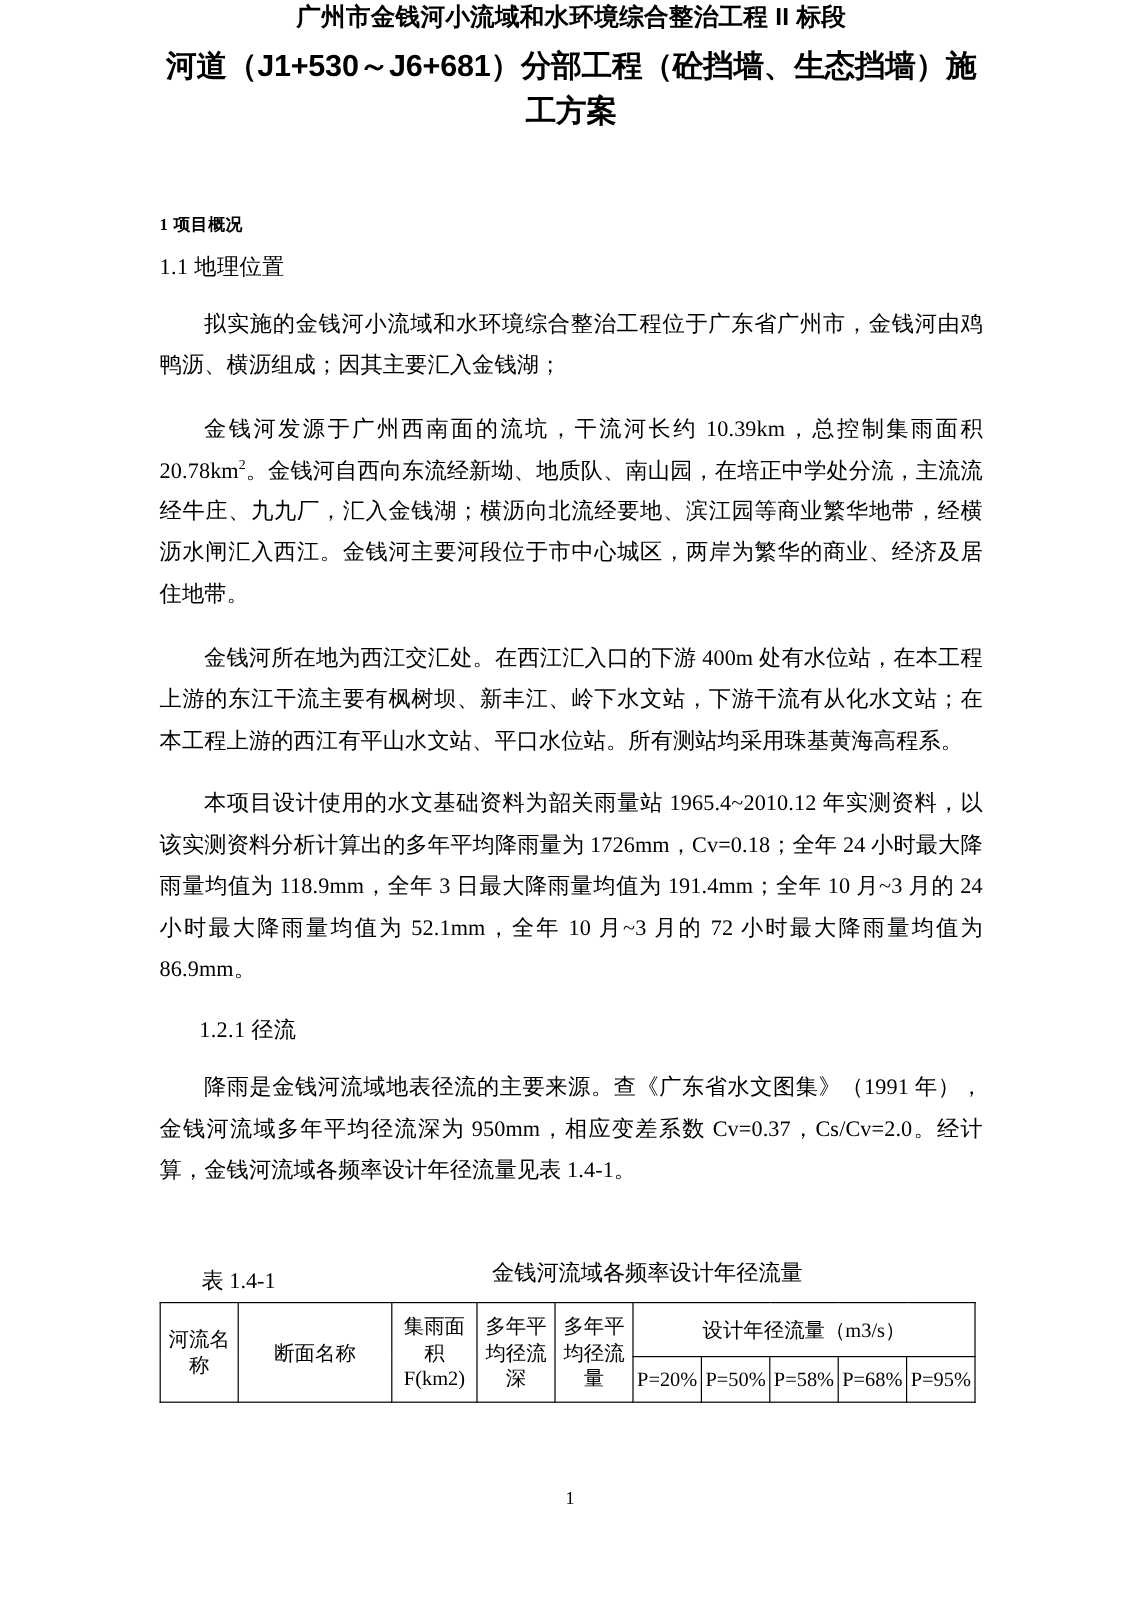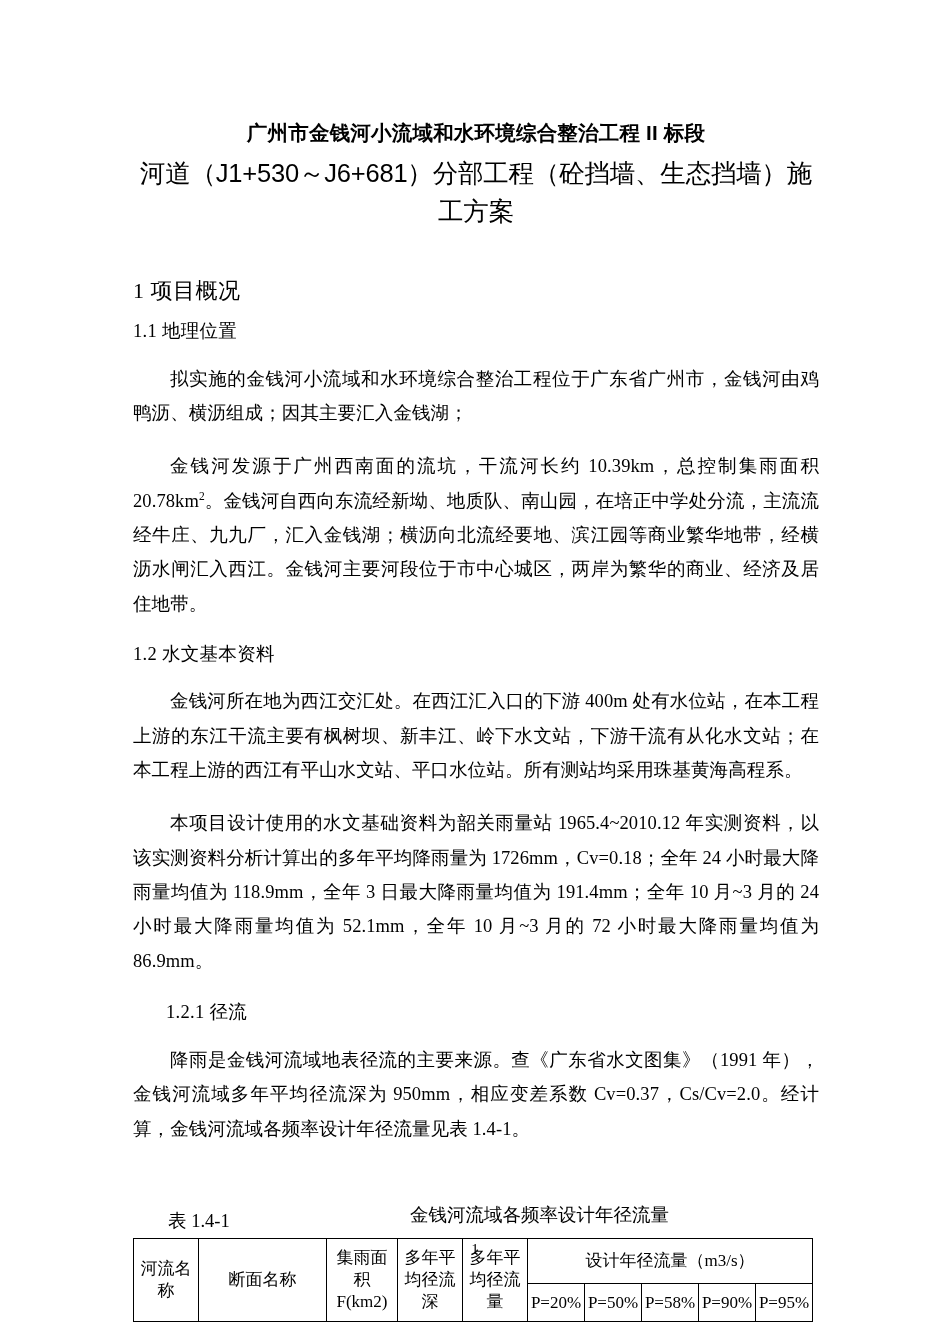--- a/index.html
+++ b/index.html
@@ -26,46 +26,45 @@
 
   .content {
     position: absolute;
     left: 133px;
     top: 0;
     width: 686px;
   }
 
   
   .title-block {
-    padding-top: 118px;
   }
   .title-line-1 {
     font-family: "Liberation Sans", "DejaVu Sans", sans-serif;
     font-size: 20.5px;
     font-weight: bold;
     text-align: center;
     letter-spacing: 0.2px;
     line-height: 1.45;
     white-space: nowrap;
   }
   .title-line-2 {
     font-family: "Liberation Sans", "DejaVu Sans", sans-serif;
     font-size: 25.5px;
-    font-weight: normal;
+    font-weight: bold;
     text-align: center;
     line-height: 1.5;
     margin-top: 6px;
     letter-spacing: -0.2px;
   }
 
   
   .h1 {
-    font-size: 22px;
-    font-weight: normal;
-    margin-top: 44px;
+    font-size: 14px;
+    font-weight: bold;
+    margin-top: 66px;
     line-height: 1.5;
     letter-spacing: 0.5px;
   }
   .h2 {
     font-size: 18.5px;
     font-weight: normal;
     margin-top: 10px;
     line-height: 1.55;
     letter-spacing: 0.3px;
   }
@@ -165,21 +164,20 @@
     </div>
 
     <div class="h1">1 项目概况</div>
 
     <div class="h2">1.1 地理位置</div>
 
     <p class="para">拟实施的金钱河小流域和水环境综合整治工程位于广东省广州市，金钱河由鸡鸭沥、横沥组成；因其主要汇入金钱湖；</p>
 
     <p class="para tight"><span>金钱河发源于广州西南面的流坑，干流河长约 10.39km，总控制集雨面积 20.78km</span><sup class="km2">2</sup><span>。金钱河自西向东流经新坳、地质队、南山园，在培正中学处分流，主流流经牛庄、九九厂，汇入金钱湖；横沥向北流经要地、滨江园等商业繁华地带，经横沥水闸汇入西江。金钱河主要河段位于市中心城区，两岸为繁华的商业、经济及居住地带。</span></p>
 
-    <div class="h2">1.2 水文基本资料</div>
 
     <p class="para">金钱河所在地为西江交汇处。在西江汇入口的下游 400m 处有水位站，在本工程上游的东江干流主要有枫树坝、新丰江、岭下水文站，下游干流有从化水文站；在本工程上游的西江有平山水文站、平口水位站。所有测站均采用珠基黄海高程系。</p>
 
     <p class="para tight">本项目设计使用的水文基础资料为韶关雨量站 1965.4~2010.12 年实测资料，以该实测资料分析计算出的多年平均降雨量为 1726mm，Cv=0.18；全年 24 小时最大降雨量均值为 118.9mm，全年 3 日最大降雨量均值为 191.4mm；全年 10 月~3 月的 24 小时最大降雨量均值为 52.1mm，全年 10 月~3 月的 72 小时最大降雨量均值为 86.9mm。</p>
 
     <div class="h3">1.2.1 径流</div>
 
     <p class="para">降雨是金钱河流域地表径流的主要来源。查《广东省水文图集》（1991 年），金钱河流域多年平均径流深为 950mm，相应变差系数 Cv=0.37，Cs/Cv=2.0。经计算，金钱河流域各频率设计年径流量见表 1.4-1。</p>
 
     <div class="table-caption">
@@ -206,21 +204,21 @@
             <div>多年平</div>
             <div>均径流</div>
             <div>量</div>
           </td>
           <td class="group-head" colspan="5">设计年径流量（m3/s）</td>
         </tr>
         <tr>
           <td class="c-p">P=20%</td>
           <td class="c-p">P=50%</td>
           <td class="c-p">P=58%</td>
-          <td class="c-p">P=90%</td>
+          <td class="c-p">P=68%</td>
           <td class="c-p">P=95%</td>
         </tr>
       </tbody>
     </table>
 
   </div>
 
   <div class="page-number">1</div>
 </div>
 

